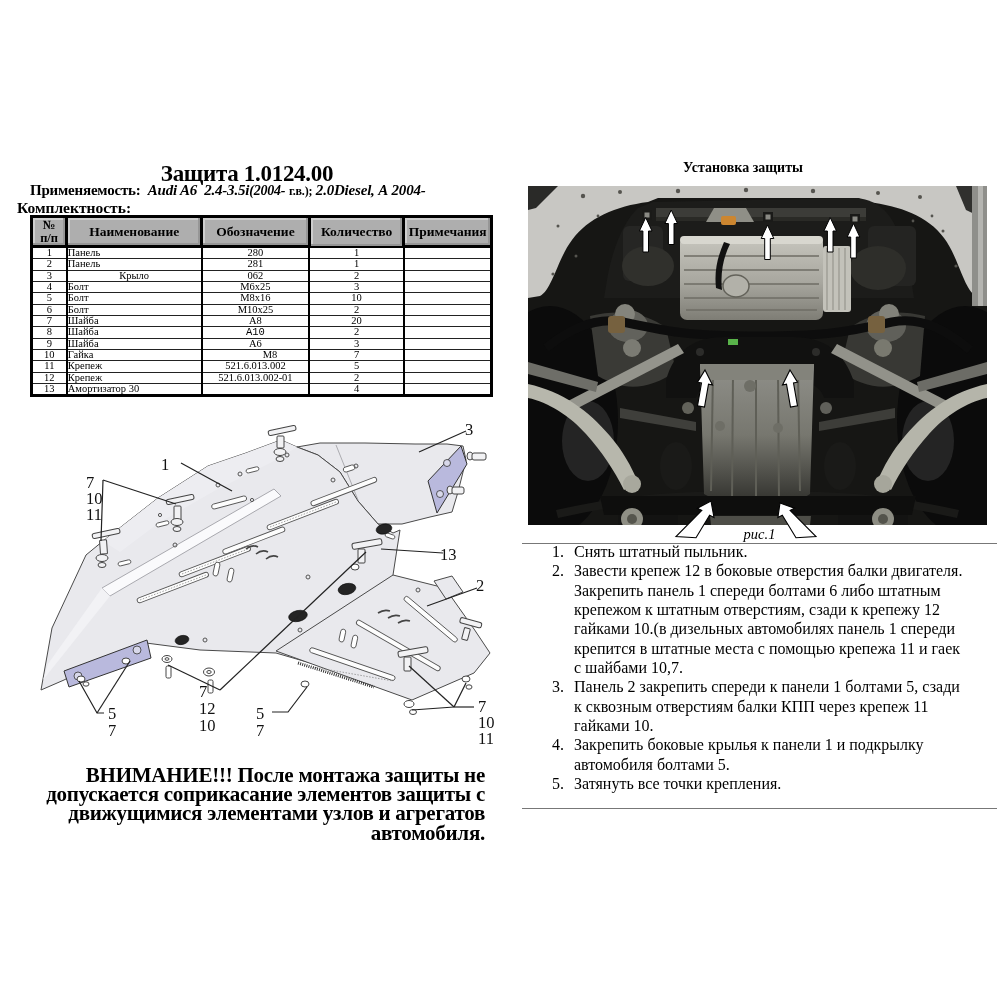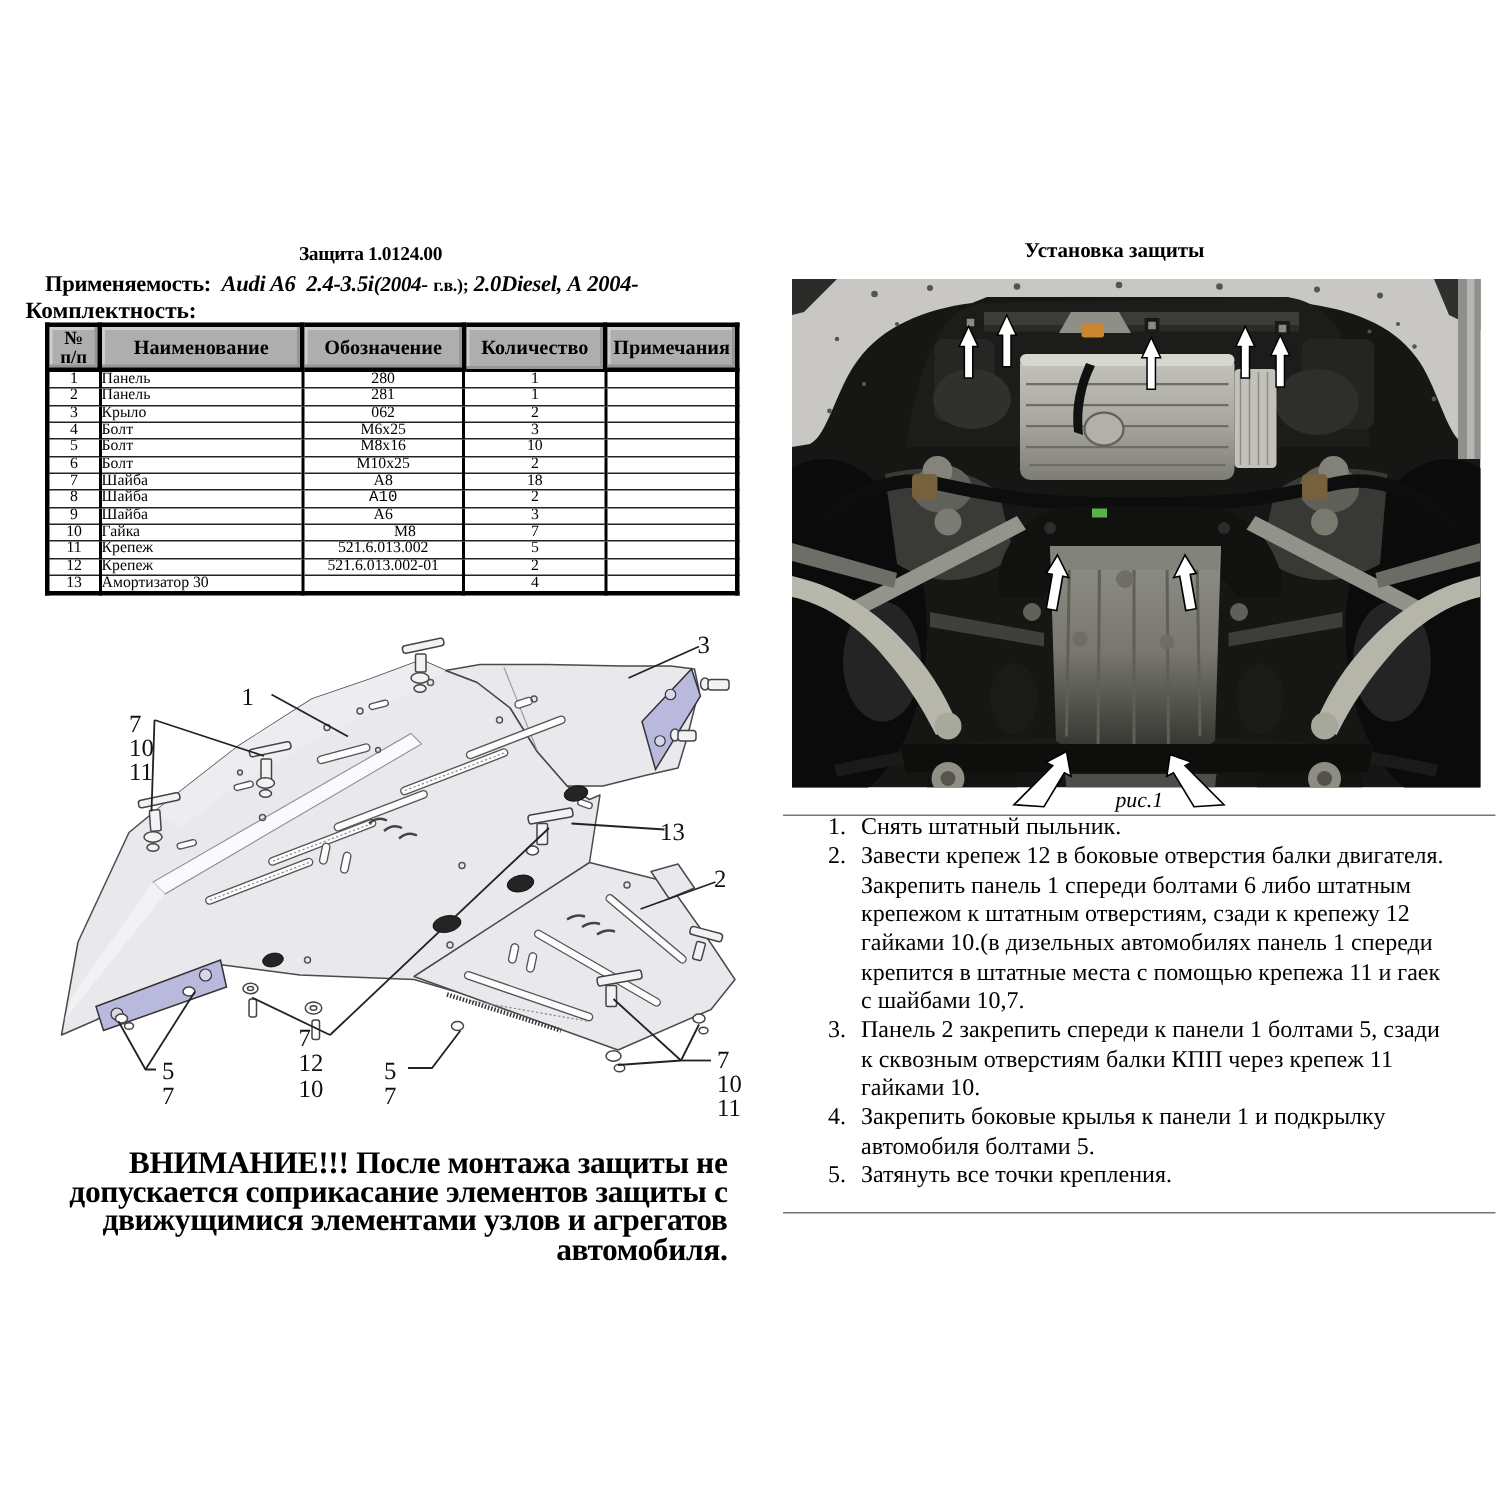--- a/index.html
+++ b/index.html
@@ -9,21 +9,21 @@
   table.parts{border-collapse:collapse;table-layout:fixed;width:463px;}
   table.parts td,table.parts th{overflow:hidden;white-space:nowrap;padding:0;}
   th.hd{background:#aeaeae;font-weight:bold;font-size:13.5px;text-align:center;
         box-shadow:inset -2px -2px 0 #969696, inset 2px 2px 0 #cdcdcd;}
   td.c{text-align:center;}
   td.l{text-align:left;padding-left:5px;}
 </style>
 </head>
 <body>
 
-<div class="abs" style="left:0;top:161px;width:494px;text-align:center;font-size:13px;font-weight:bold;letter-spacing:-0.3px;">Защита 1.0124.00</div>
+<div class="abs" style="left:0;top:161px;width:494px;text-align:center;font-size:23px;font-weight:bold;letter-spacing:-0.3px;">Защита 1.0124.00</div>
 
 <div class="abs" style="left:30px;top:182px;font-size:15px;letter-spacing:-0.2px;font-weight:bold;white-space:nowrap;">Применяемость:&nbsp; <i>Audi A6&nbsp; 2.4-3.5i<span style="font-size:14px;">(2004-</span></i> <span style="font-size:12px;">г.в.);</span> <i>2.0Diesel, А 2004-</i></div>
 
 <div class="abs" style="left:17px;top:199px;font-size:15.5px;font-weight:bold;">Комплектность:</div>
 
 <div class="abs" style="left:30px;top:215px;">
 <table class="parts" style="border:3px solid #000;">
  <colgroup>
   <col style="width:35px">
         <col style="width:134px">
@@ -48,21 +48,21 @@
  </tr>
  <tr style="height:10.3px;font-size:10.5px;line-height:10.35px;">
   <td class="c" style="border:2.5px solid #000;border-top:1px solid #222;border-bottom:1px solid #222;">2</td>
   <td class="l" style="border:2.5px solid #000;border-top:1px solid #222;border-bottom:1px solid #222;">Панель</td>
   <td class="c" style="border:2.5px solid #000;border-top:1px solid #222;border-bottom:1px solid #222;">281</td>
   <td class="c" style="border:2.5px solid #000;border-top:1px solid #222;border-bottom:1px solid #222;">1</td>
   <td class="c" style="border:2.5px solid #000;border-top:1px solid #222;border-bottom:1px solid #222;"></td>
  </tr>
  <tr style="height:10.3px;font-size:10.5px;line-height:10.35px;">
   <td class="c" style="border:2.5px solid #000;border-top:1px solid #222;border-bottom:1px solid #222;">3</td>
-  <td class="l" style="border:2.5px solid #000;border-top:1px solid #222;border-bottom:1px solid #222;">Крыло</td>
+  <td class="l" style="border:2.5px solid #000;border-top:1px solid #222;border-bottom:1px solid #222;text-align:center;">Крыло</td>
   <td class="c" style="border:2.5px solid #000;border-top:1px solid #222;border-bottom:1px solid #222;">062</td>
   <td class="c" style="border:2.5px solid #000;border-top:1px solid #222;border-bottom:1px solid #222;">2</td>
   <td class="c" style="border:2.5px solid #000;border-top:1px solid #222;border-bottom:1px solid #222;"></td>
  </tr>
  <tr style="height:10.3px;font-size:10.5px;line-height:10.35px;">
   <td class="c" style="border:2.5px solid #000;border-top:1px solid #222;border-bottom:1px solid #222;">4</td>
   <td class="l" style="border:2.5px solid #000;border-top:1px solid #222;border-bottom:1px solid #222;">Болт</td>
   <td class="c" style="border:2.5px solid #000;border-top:1px solid #222;border-bottom:1px solid #222;">М6х25</td>
   <td class="c" style="border:2.5px solid #000;border-top:1px solid #222;border-bottom:1px solid #222;">3</td>
   <td class="c" style="border:2.5px solid #000;border-top:1px solid #222;border-bottom:1px solid #222;"></td>
@@ -78,21 +78,21 @@
   <td class="c" style="border:2.5px solid #000;border-top:1px solid #222;border-bottom:1px solid #222;">6</td>
   <td class="l" style="border:2.5px solid #000;border-top:1px solid #222;border-bottom:1px solid #222;">Болт</td>
   <td class="c" style="border:2.5px solid #000;border-top:1px solid #222;border-bottom:1px solid #222;">М10х25</td>
   <td class="c" style="border:2.5px solid #000;border-top:1px solid #222;border-bottom:1px solid #222;">2</td>
   <td class="c" style="border:2.5px solid #000;border-top:1px solid #222;border-bottom:1px solid #222;"></td>
  </tr>
  <tr style="height:10.3px;font-size:10.5px;line-height:10.35px;">
   <td class="c" style="border:2.5px solid #000;border-top:1px solid #222;border-bottom:1px solid #222;">7</td>
   <td class="l" style="border:2.5px solid #000;border-top:1px solid #222;border-bottom:1px solid #222;">Шайба</td>
   <td class="c" style="border:2.5px solid #000;border-top:1px solid #222;border-bottom:1px solid #222;">А8</td>
-  <td class="c" style="border:2.5px solid #000;border-top:1px solid #222;border-bottom:1px solid #222;">18</td>
+  <td class="c" style="border:2.5px solid #000;border-top:1px solid #222;border-bottom:1px solid #222;">20</td>
   <td class="c" style="border:2.5px solid #000;border-top:1px solid #222;border-bottom:1px solid #222;"></td>
  </tr>
  <tr style="height:10.3px;font-size:10.5px;line-height:10.35px;">
   <td class="c" style="border:2.5px solid #000;border-top:1px solid #222;border-bottom:1px solid #222;">8</td>
   <td class="l" style="border:2.5px solid #000;border-top:1px solid #222;border-bottom:1px solid #222;">Шайба</td>
   <td class="c" style="border:2.5px solid #000;border-top:1px solid #222;border-bottom:1px solid #222;font-family:Liberation Mono, monospace;">А10</td>
   <td class="c" style="border:2.5px solid #000;border-top:1px solid #222;border-bottom:1px solid #222;">2</td>
   <td class="c" style="border:2.5px solid #000;border-top:1px solid #222;border-bottom:1px solid #222;"></td>
  </tr>
  <tr style="height:10.3px;font-size:10.5px;line-height:10.35px;">

